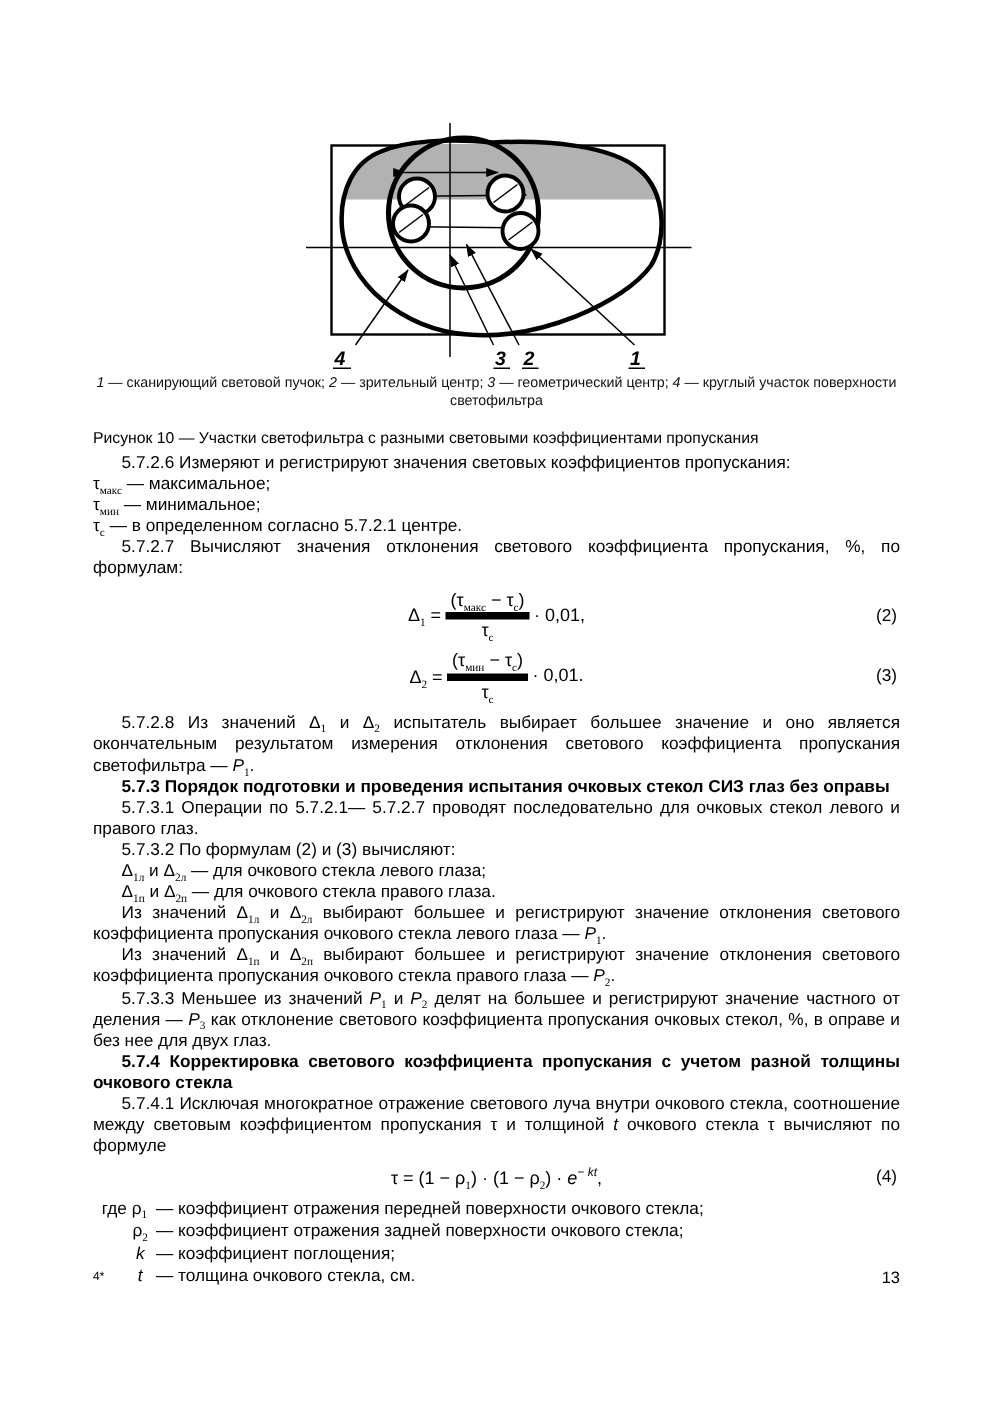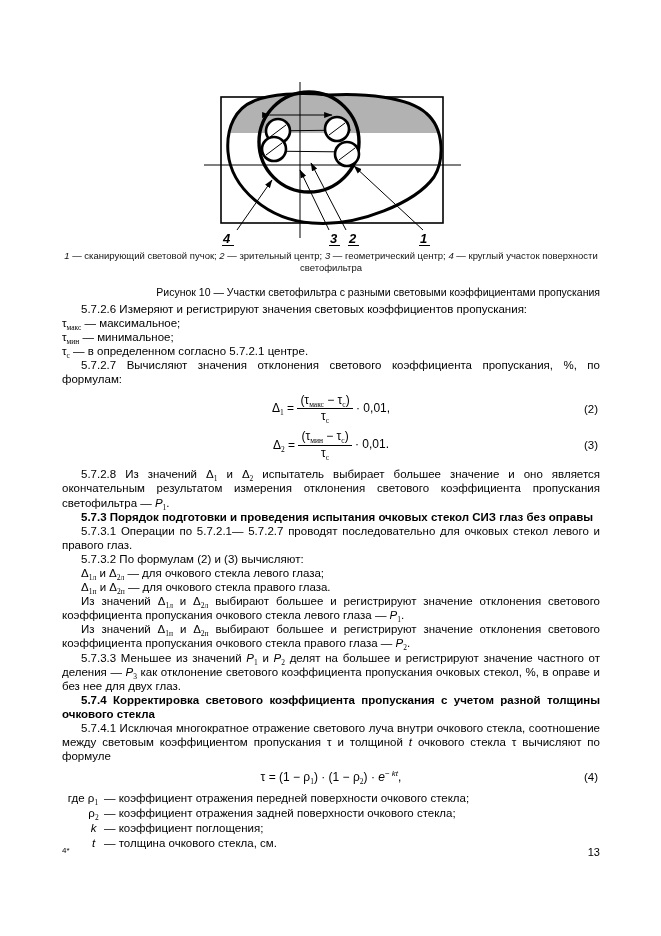--- a/index.html
+++ b/index.html
@@ -9,32 +9,32 @@
     font-family:"Liberation Sans", sans-serif;
     position:relative; overflow:hidden;
   }
   .page { position:absolute; inset:0; padding:64px 61px 0 62px; }
   .doc-header { text-align:right; font-weight:700; font-size:12px; letter-spacing:.2px; }
   .fig-wrap { width:275px; margin:16px auto 0; }
   svg { display:block; }
   svg text { font:italic 700 13px "Liberation Sans", sans-serif; }
   .legend { margin-top:3px; font-size:9.5px; line-height:11.5px; text-align:center; color:#111; }
   .legend i { font-style:italic; }
-  .caption { margin-top:13px; font-size:10.5px; text-align:right; }
+  .caption { margin-top:13px; font-size:10.5px; text-align:left; }
   .body-text { margin-top:4px; font-size:11.5px; line-height:14.1px; text-align:justify; }
   .body-text p { text-indent:19px; }
   .body-text p.noind { text-indent:0; }
   sub { font-size:7.5px; line-height:0;font-family:Liberation Serif, serif; }
   sup { font-size:8px; line-height:0; }
   i { font-style:italic; }
   b { font-weight:700; }
   .eq { position:relative; text-align:center; margin:7px 0; font-size:12px; text-indent:0; }
   .eq .eqnum { position:absolute; right:2px; top:50%; transform:translateY(-50%); font-size:11.5px; }
   .frac { display:inline-block; vertical-align:middle; text-align:center; line-height:1.12; }
-  .frac .nm { display:block; border-bottom:1px solid #000000; padding:0 3px 1px; }
+  .frac .nm { display:block; border-bottom:5px solid #000000; padding:0 3px 1px; }
   .frac .dn { display:block; padding-top:1px; }
   .where { margin-top:3px; }
   .where-row { display:flex; line-height:14.8px; text-align:center; }
   .wsym { width:42px; flex:0 0 42px; }
   .where-row.ind .wsym { padding-left:21px; }
   .page-footer { position:absolute; left:62px; right:61px; top:846px;
                  display:flex; justify-content:space-between; align-items:flex-start; }
   .sig { font-size:8px; }
   .pageno { font-size:11px; }
 </style>

